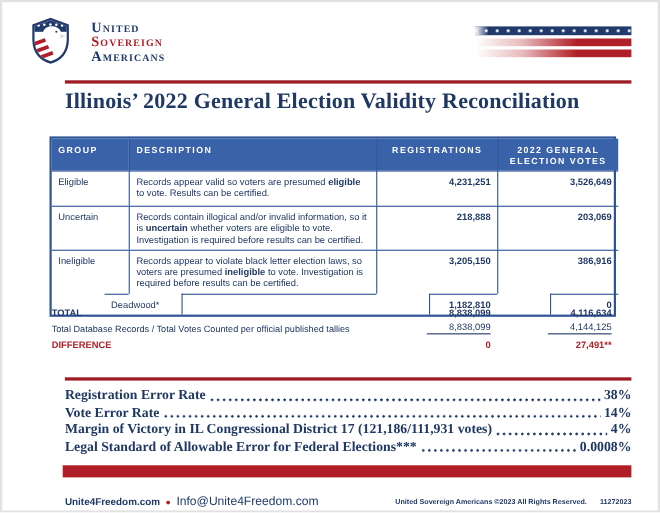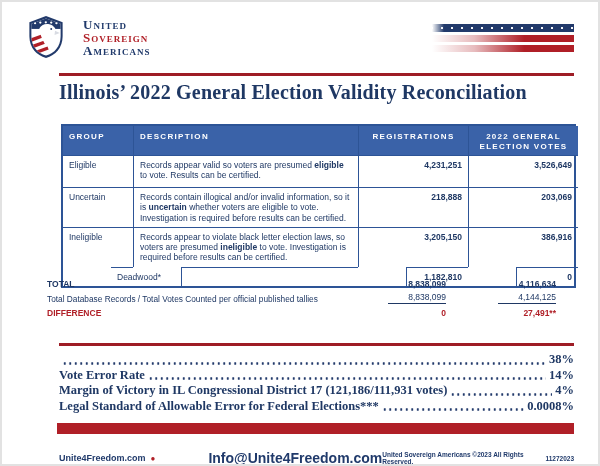--- a/index.html
+++ b/index.html
@@ -26,21 +26,21 @@
                background:linear-gradient(to right, rgba(176,31,39,0) 0%, rgba(176,31,39,.3) 30%, #b01f27 65%); }
 
   
   .rule { position:absolute; left:57px; width:515px; height:3px; background:#9e1c25; }
   .rule1 { top:71px; } .rule2 { top:341px; }
   .title { position:absolute; left:57px; top:79px; width:520px;
            font-family:"Liberation Serif", serif; font-weight:700; font-size:20px;
            color:#1f3864; letter-spacing:.2px; }
 
   
-  .tbl { position:absolute; left:59px; top:122px; width:515px;
+  .tbl { position:absolute; left:43px; top:122px; width:515px;
          display:grid; grid-template-columns:70px 225px 110px 110px;
          border:2px solid #2d5496; color:#1f3864; }
   .row { display:contents; }
   .th { background:#3a62a8; color:#fff; font-size:8px; font-weight:700;
         letter-spacing:1.3px; padding:6px 6px 4px; line-height:9.5px; }
   .th.cnum { text-align:center; }
   .td { border-top:1px solid #2d5496; padding:4px 6px; font-size:8.5px; line-height:10.3px; }
   .c2, .c3, .c4 { border-left:1px solid #2d5496; }
   .num { text-align:right; font-weight:700; }
   .r1 .td { min-height:32px; }
@@ -66,21 +66,21 @@
             background-image:radial-gradient(circle, #223a6b 1px, transparent 1.4px);
             background-size:5.5px 3px; background-repeat:repeat-x; }
 
   
   .footer-bar { position:absolute; left:55px; top:421px; width:517px; height:11px; background:#b01f27; }
   .footer-text { position:absolute; left:57px; top:448px; width:515px;
                  display:flex; justify-content:space-between; align-items:center; color:#203a6b; }
   .f-left { display:flex; align-items:center; }
   .site { font-size:9px; font-weight:700; }
   .bullet { color:#b01f27; font-size:8px; margin:0 5px; }
-  .email { font-size:14px; font-weight:700;margin-left:48px; }
+  .email { font-size:11px; font-weight:400; }
   .f-right { display:flex; align-items:center; gap:12px; }
   .copy, .code { font-size:6.5px; font-weight:700; }
 </style>
 </head>
 <body>
 
 <div class="page">
 
   <div class="logo">
     <svg viewBox="0 0 40 46" aria-hidden="true">
@@ -175,20 +175,21 @@
       <div>DIFFERENCE</div>
       <div class="v">0</div>
       <div class="v">27,491**</div>
     </div>
   </div>
 
   <div class="rule rule2"></div>
 
   <div class="rates">
     <div class="rate-line">
+      <span>Registration Error Rate</span>
       <span class="leader"></span>
       <span>38%</span>
     </div>
     <div class="rate-line">
       <span>Vote Error Rate</span>
       <span class="leader"></span>
       <span>14%</span>
     </div>
     <div class="rate-line">
       <span>Margin of Victory in IL Congressional District 17 (121,186/111,931 votes)</span>

